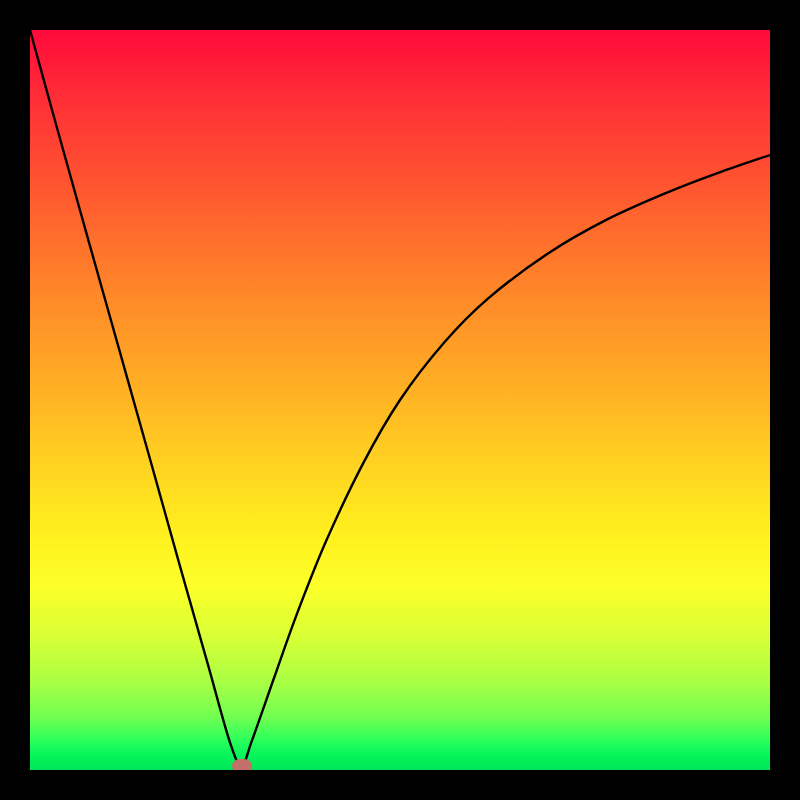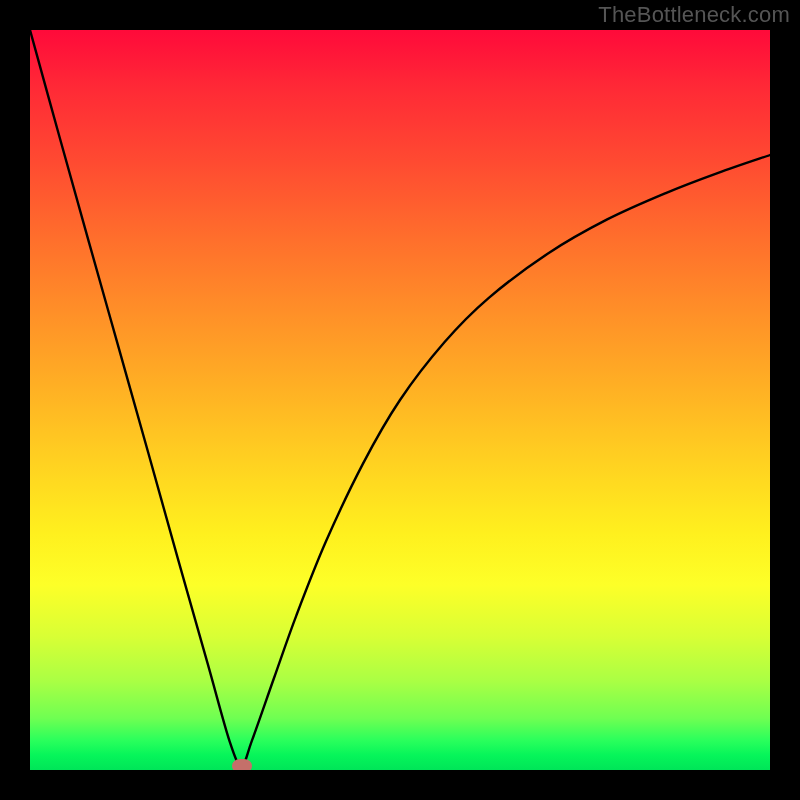--- a/index.html
+++ b/index.html
@@ -70,21 +70,20 @@
     height: 14px;
     border-radius: 8px / 7px;
     background: #c4706a;
     transform: translate(-50%, -50%);
   }
 </style>
 </head>
 <body>
 
 <div class="frame">
-  <div class="watermark">TheBottleneck.com</div>
 
   <div class="plot-area">
     <div class="gradient"></div>
 
     <svg class="curve" viewBox="0 0 740 740" preserveAspectRatio="none">
       <path id="curve-path" fill="none" stroke="#000000" stroke-width="2.4" stroke-linecap="round" stroke-linejoin="round" d="M 0.00 0.00 C 4.93 17.88, 19.73 71.78, 29.60 107.30 C 39.47 142.82, 49.33 177.97, 59.20 213.12 C 69.07 248.27, 78.93 283.17, 88.80 318.20 C 98.67 353.23, 108.53 388.13, 118.40 423.28 C 128.27 458.43, 138.13 494.07, 148.00 529.10 C 157.87 564.13, 168.97 602.98, 177.60 633.44 C 186.23 663.90, 194.13 694.86, 199.80 711.88 C 205.47 728.90, 207.94 735.81, 211.64 735.56 C 215.34 735.31, 216.57 725.08, 222.00 710.40 C 227.43 695.72, 236.80 668.34, 244.20 647.50 C 251.60 626.66, 257.77 608.03, 266.40 585.34 C 275.03 562.65, 284.90 536.62, 296.00 511.34 C 307.10 486.06, 320.67 457.20, 333.00 433.64 C 345.33 410.08, 356.43 390.23, 370.00 370.00 C 383.57 349.77, 399.60 329.30, 414.40 312.28 C 429.20 295.26, 441.53 282.68, 458.80 267.88 C 476.07 253.08, 498.27 236.55, 518.00 223.48 C 537.73 210.41, 557.47 199.55, 577.20 189.44 C 596.93 179.33, 617.90 170.57, 636.40 162.80 C 654.90 155.03, 670.93 149.11, 688.20 142.82 C 705.47 136.53, 731.37 128.02, 740.00 125.06"></path>
     </svg>
 
     <div class="marker" id="min-marker" style="left: 211.64px; top: 735.56px; background: rgb(196, 112, 106);"></div>
   </div>

